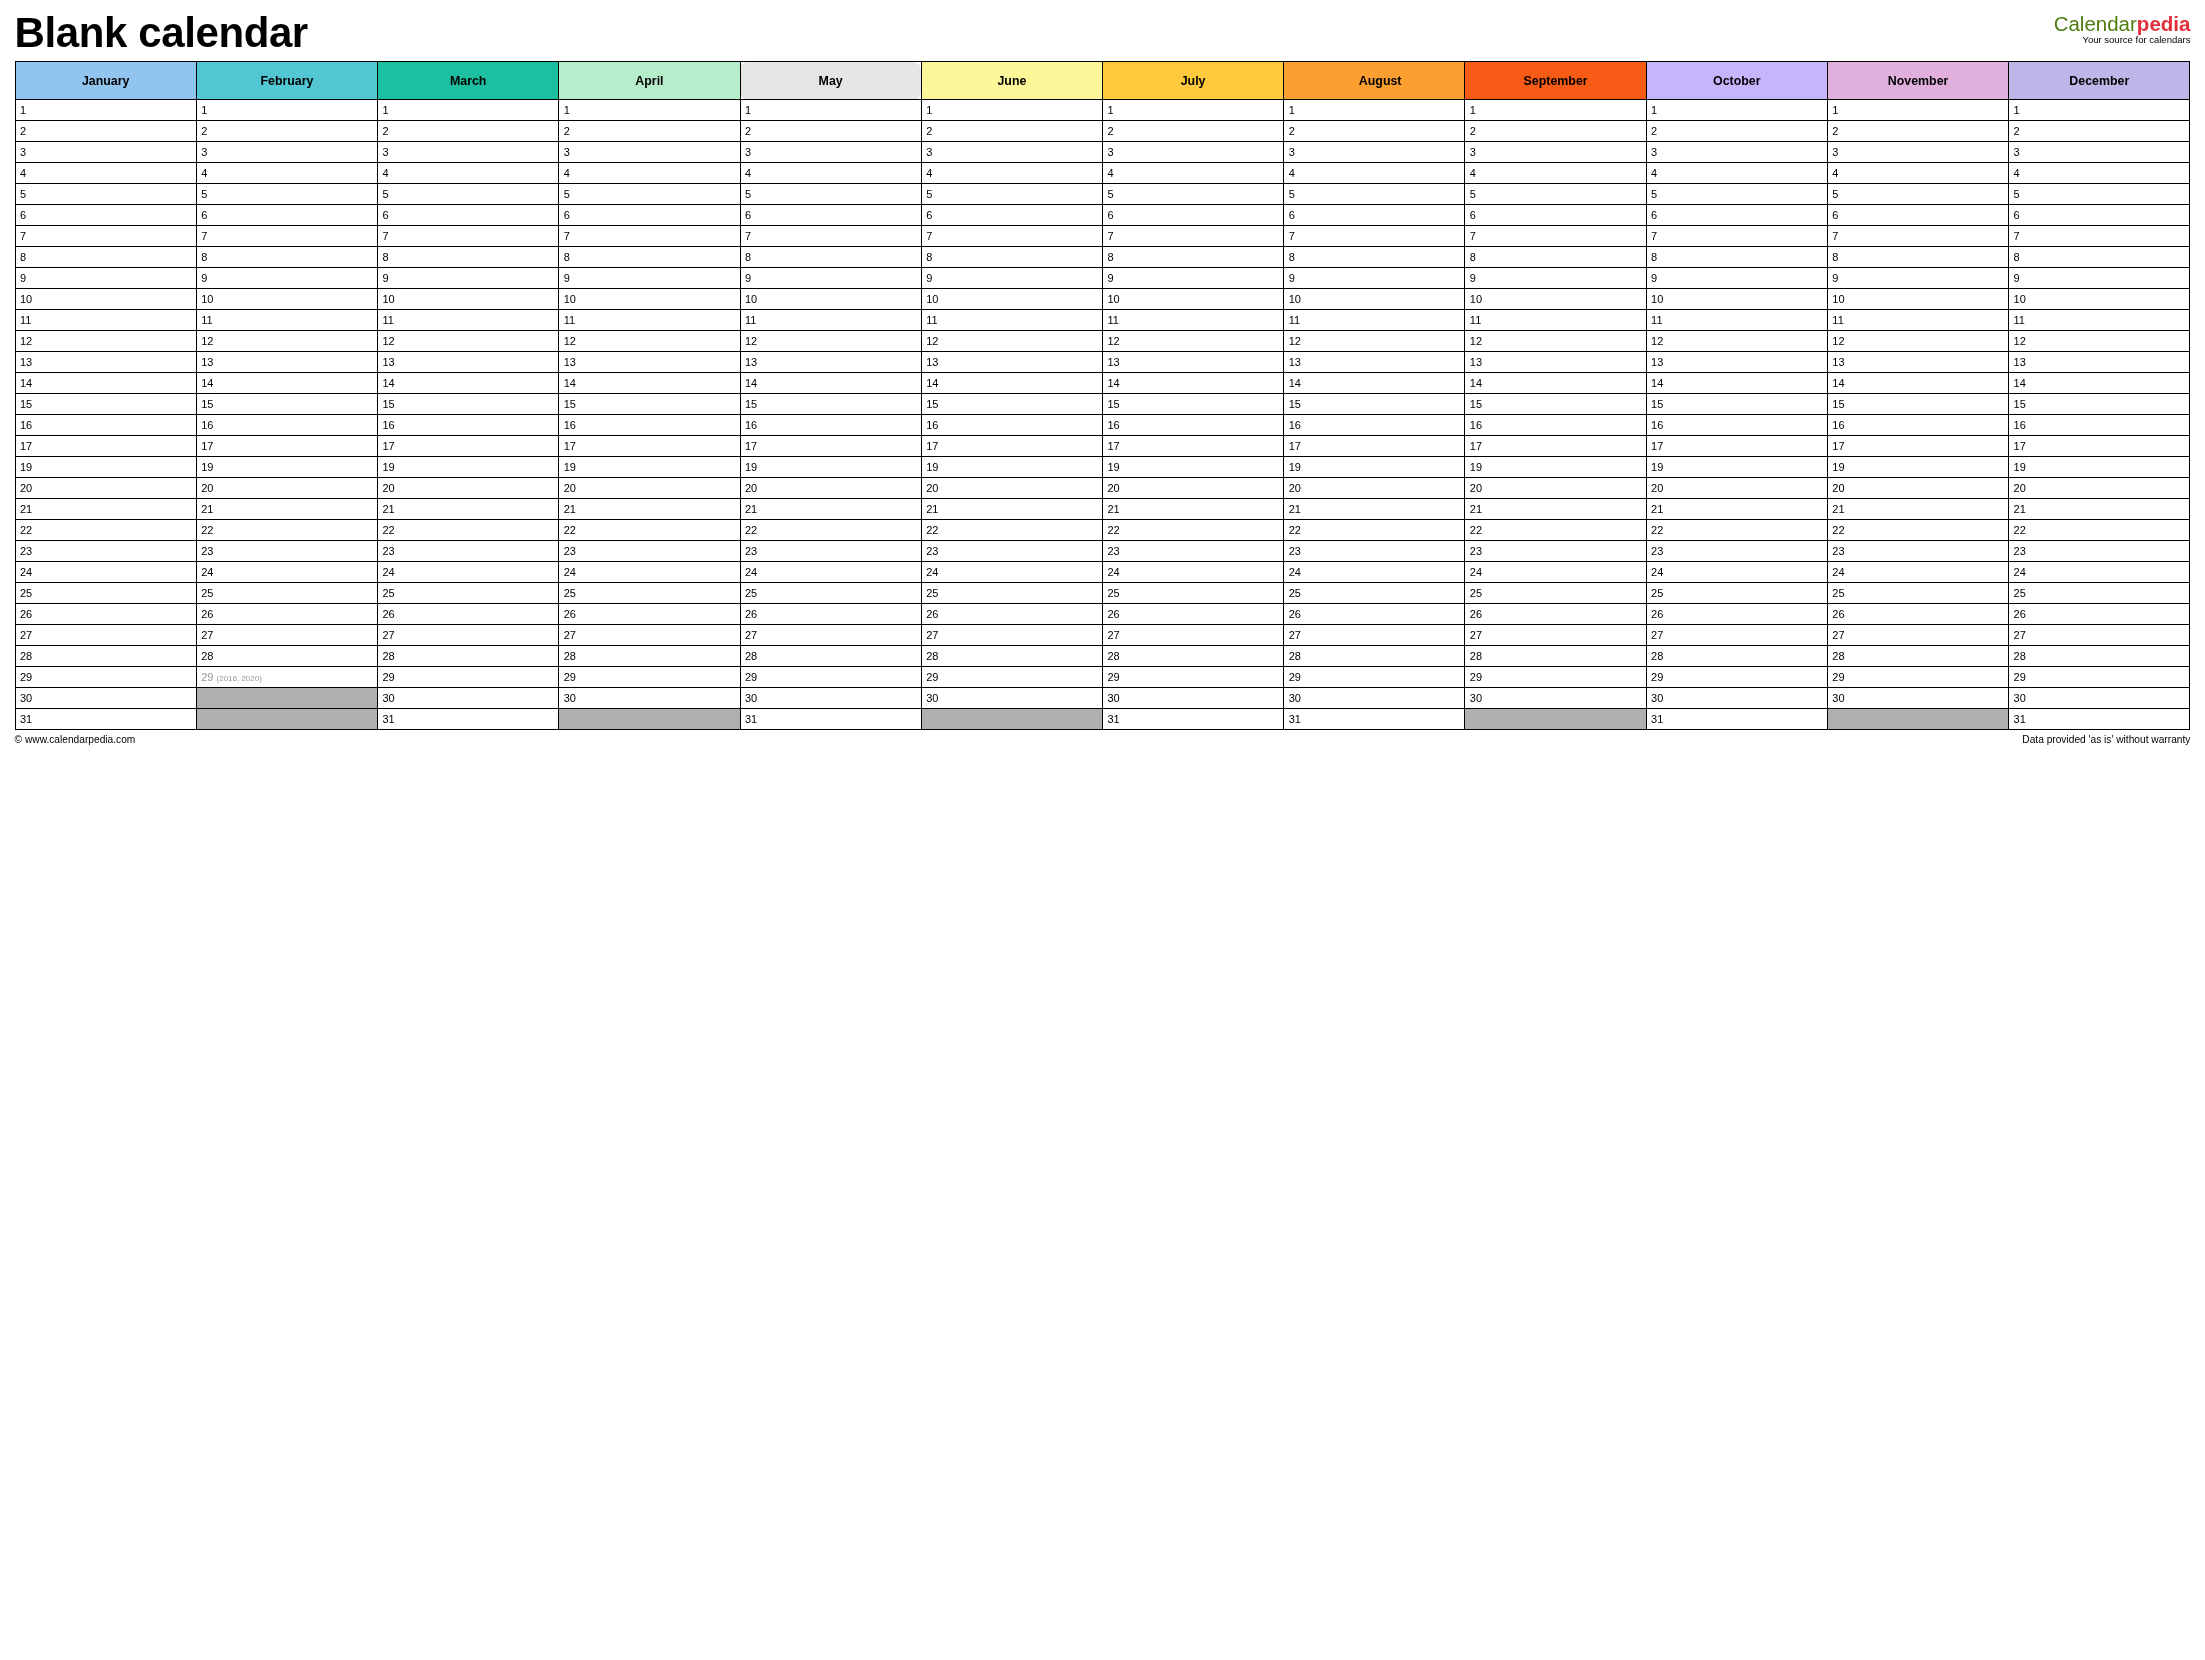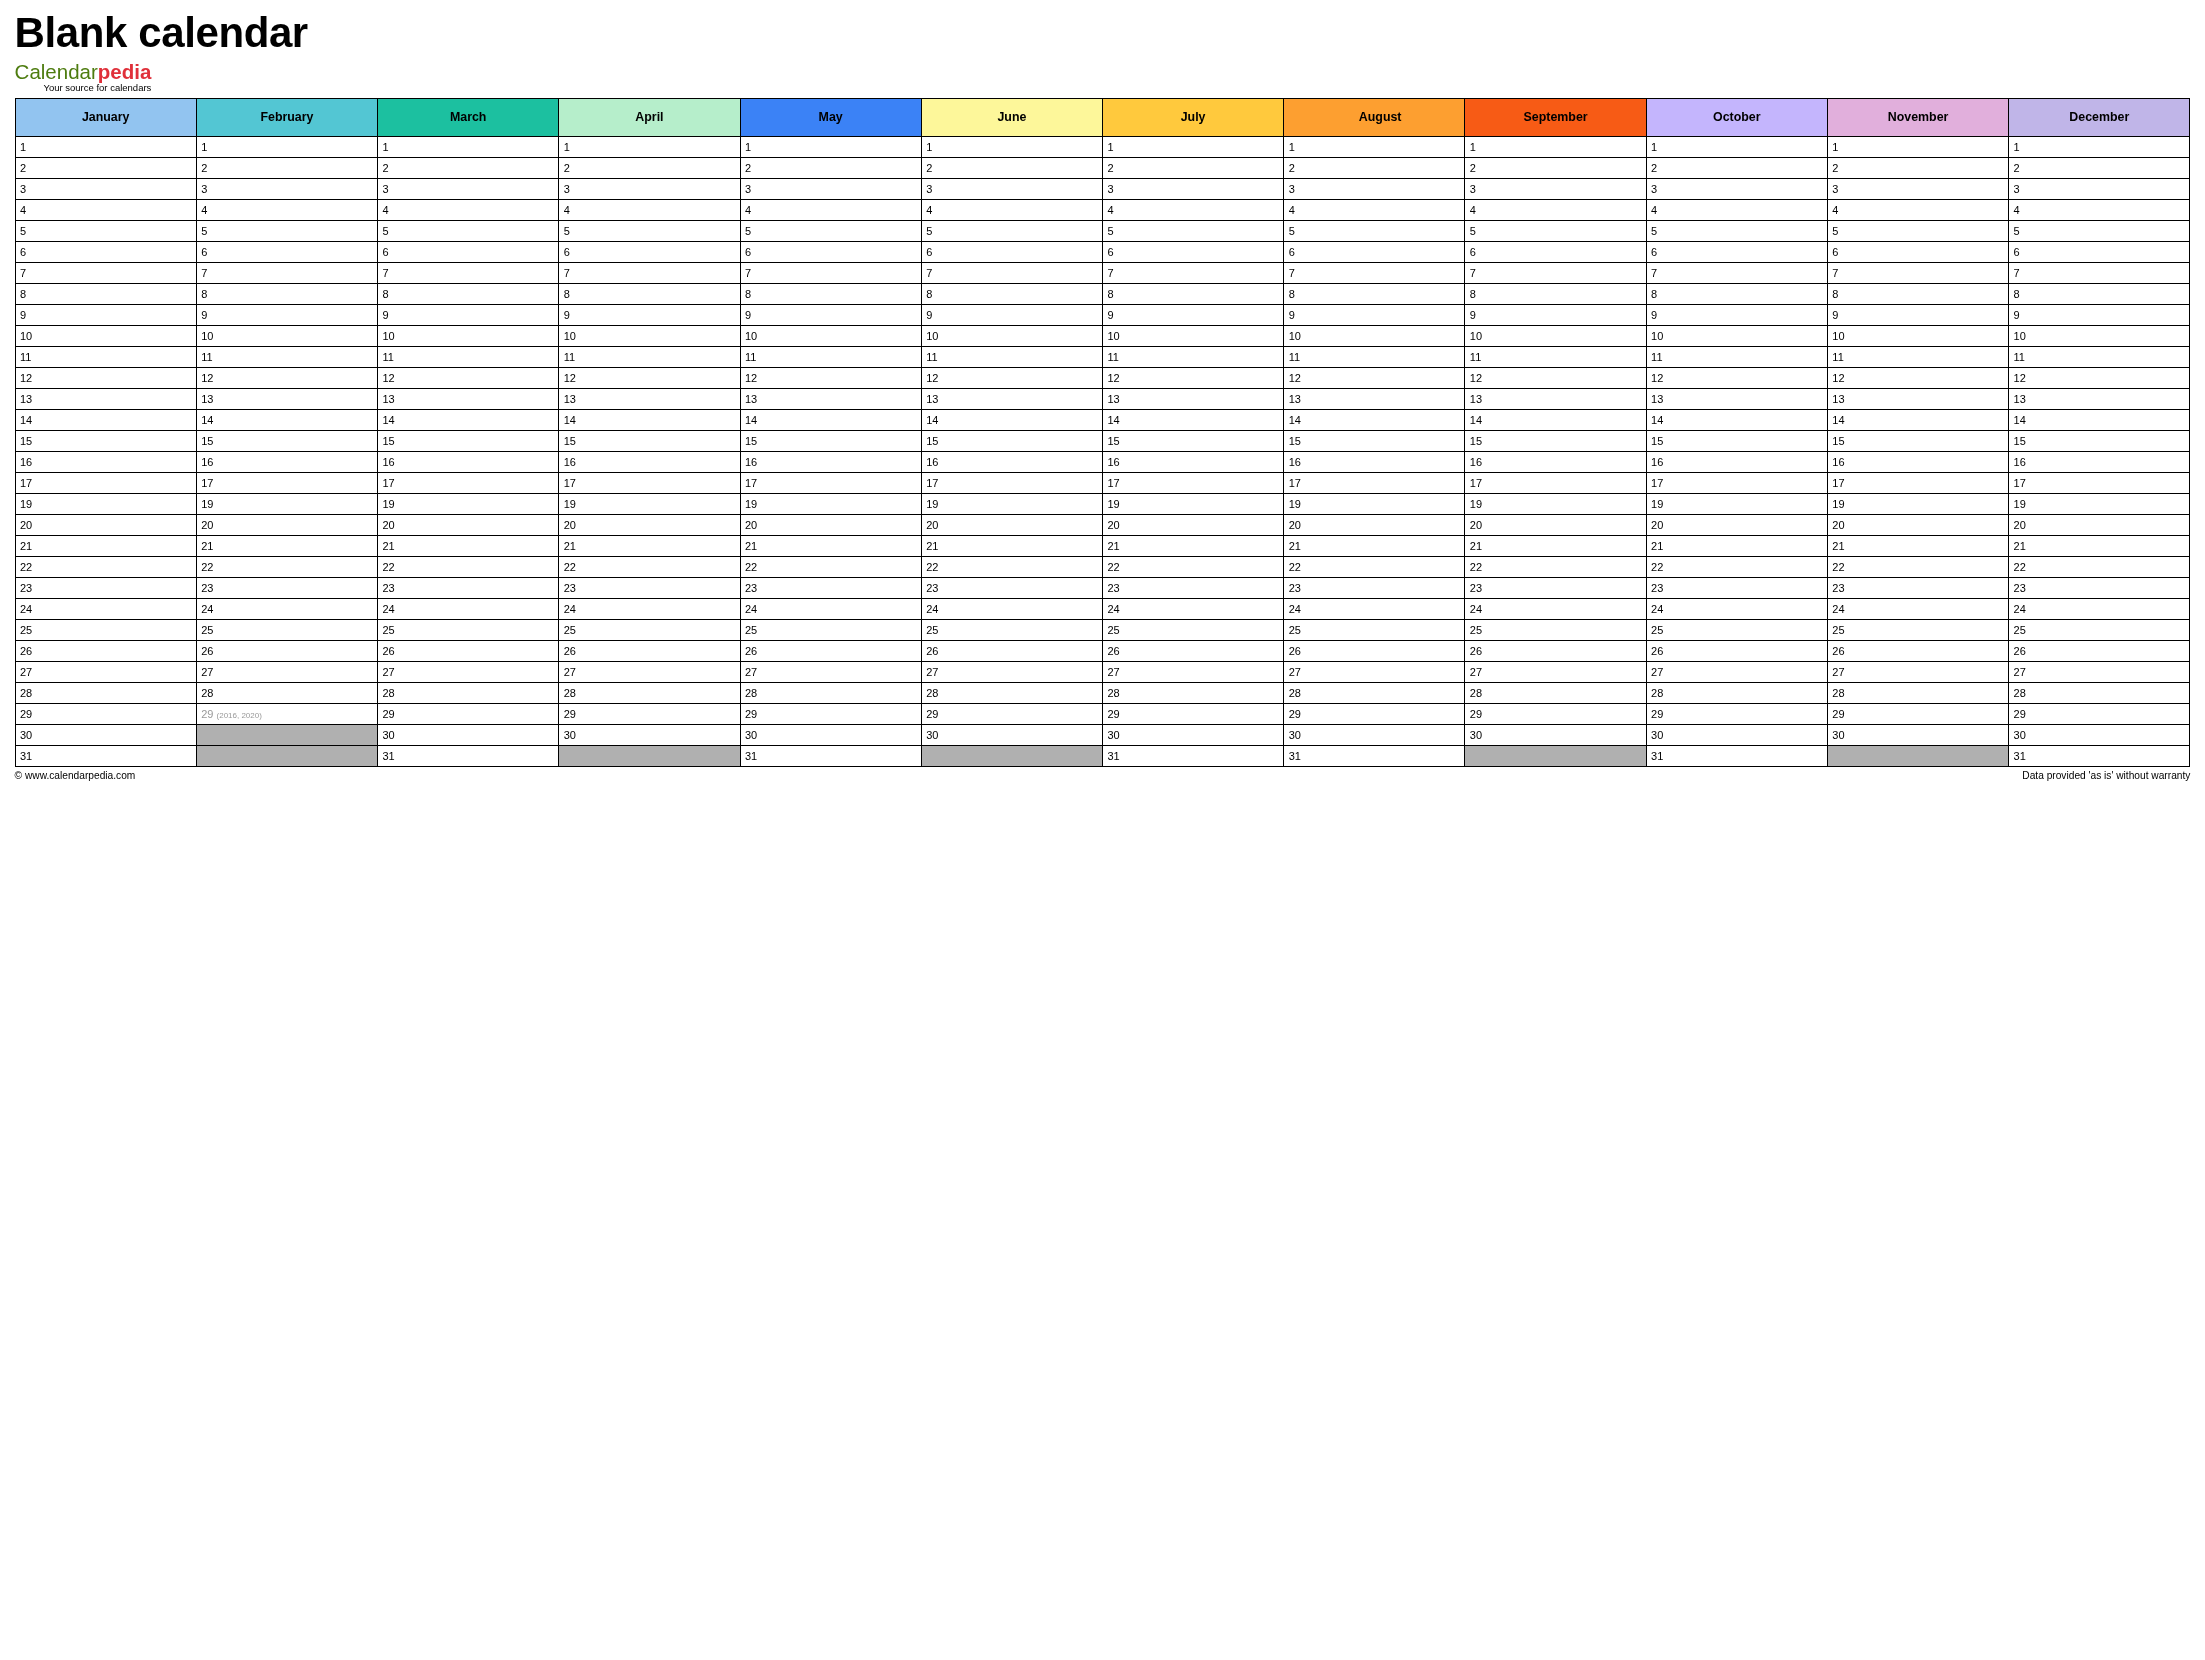--- a/index.html
+++ b/index.html
@@ -6,21 +6,20 @@
   body {
     font-family: Arial, Helvetica, sans-serif;
     background: #fff;
     padding: 8.8px 14.6px;
   }
   .header {
     display: flex;
     justify-content: space-between;
     align-items: flex-start;
     margin-bottom: 4.4px;
-    flex-direction: column;
   }
   .title {
     font-size: 42px;
     font-weight: bold;
     color: #000;
     letter-spacing: -0.4px;
   }
   .brand {
     text-align: right;
     padding-top: 2.9px;
@@ -79,21 +78,21 @@
   </div>
 </div>
 
 <table>
   <thead>
     <tr id="month-row">
         <th style="background: rgb(146, 196, 240);">January</th>
         <th style="background: rgb(83, 198, 211);">February</th>
         <th style="background: rgb(28, 192, 160);">March</th>
         <th style="background: rgb(182, 238, 203);">April</th>
-        <th style="background: #3b82f6;">May</th>
+        <th style="background: #e5e5e5; border-radius: 8px;">May</th>
         <th style="background: rgb(253, 247, 154);">June</th>
         <th style="background: rgb(255, 201, 61);">July</th>
         <th style="background: rgb(253, 159, 48); padding-left: 16px;">August</th>
         <th style="background: rgb(247, 91, 21);">September</th>
         <th style="background: #c4b5fd;">October</th>
         <th style="background: rgb(225, 175, 220);">November</th>
         <th style="background: rgb(192, 181, 232);">December</th>
       </tr>
   </thead>
   <tbody id="day-body">

